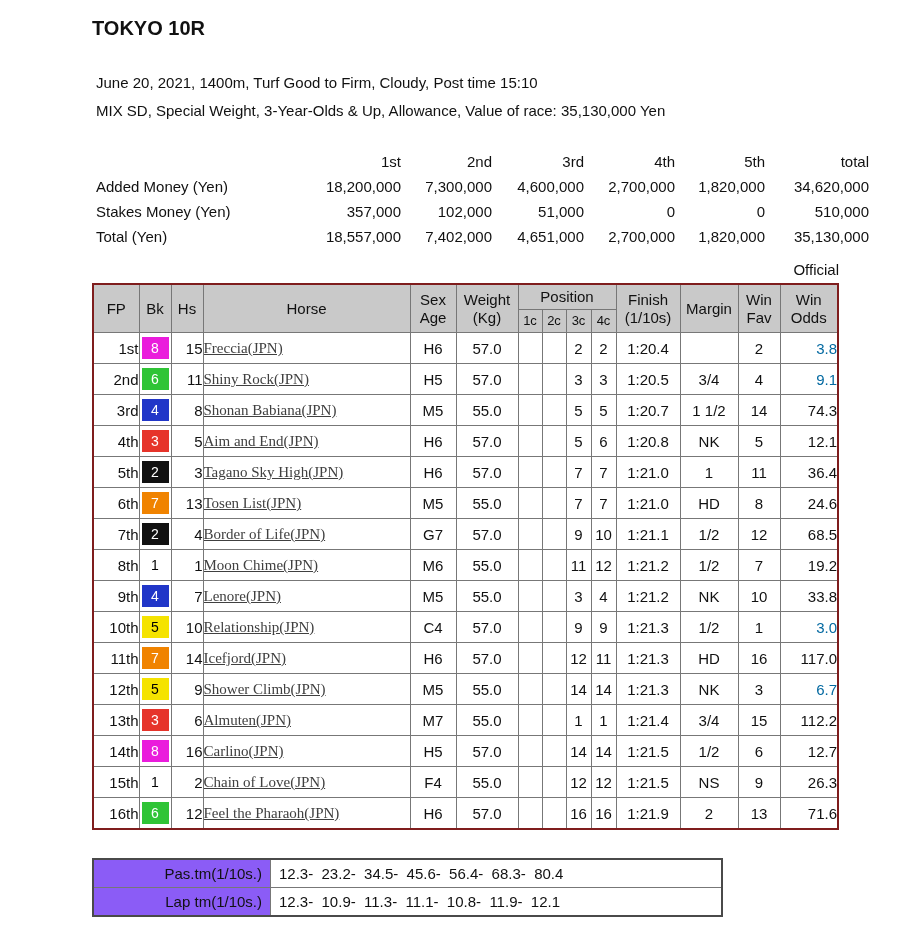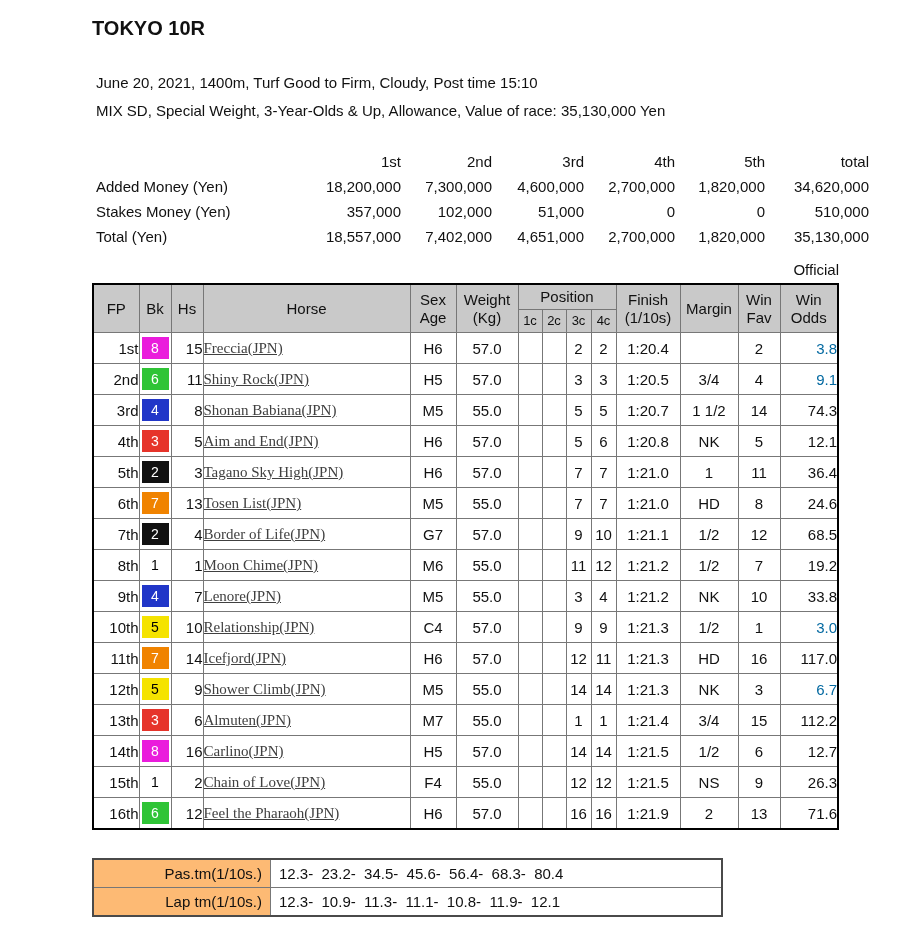--- a/index.html
+++ b/index.html
@@ -10,42 +10,42 @@
 
   
   table.money{margin-top:24px;border-collapse:collapse;table-layout:fixed;}
   table.money th,table.money td{font-weight:normal;font-size:15px;padding:4px 0;white-space:nowrap;}
   table.money .lab{text-align:left;padding-left:4px;margin-top:12px;}
   table.money th,table.money td.num{text-align:right;}
 
   .official{width:747px;text-align:right;font-size:15px;margin-top:12px;margin-bottom:5px;}
 
   
-  table.results{border-collapse:collapse;border:2px solid #000000;table-layout:fixed;}
+  table.results{border-collapse:collapse;border:2px solid #7f1d1d;table-layout:fixed;}
   table.results th,table.results td{border:1px solid #777;font-size:15px;overflow:hidden;}
   table.results th{background:#c9c9c9;font-weight:normal;text-align:center;
     white-space:pre-line;padding:3px 0;line-height:18px;}
   table.results th.corner{font-size:13px;padding:2px 0;}
   table.results td{padding:4px 0;height:22px;vertical-align:middle;}
   td.fp{text-align:right;padding-right:8px;}
   td.bkc{text-align:center;padding:2px 0;}
   td.hs{text-align:right;padding-right:7px;}
   td.horse{text-align:left;padding-left:6px;white-space:nowrap;}
   td.ctr{text-align:center;}
   td.pos{text-align:center;}
   td.odds{text-align:right;padding-right:7px;}
   td.odds.red{color:#0369a1;}
   .bk{display:inline-block;width:27px;height:22px;line-height:22px;text-align:center;
       font-size:14px;}
   a.hlink{color:#404040;text-decoration:underline;font-family:Liberation Serif, serif;}
 
   
   table.times{margin-top:28px;border-collapse:collapse;border:2px solid #4a4a4a;table-layout:fixed;}
   table.times td{border:1px solid #777;font-size:15px;padding:4px 8px;height:19px;vertical-align:middle;}
-  td.tlabel{background:#fdba74;width:160px;text-align:right;}
+  td.tlabel{background:#8b5cf6;width:160px;text-align:right;}
   td.tval{width:434px;text-align:left;white-space:pre;padding-left:14px;}
 </style>
 </head>
 <body>
 
 <div class="page">
 
   <div class="title">TOKYO 10R</div>
 
   <div class="conds">

